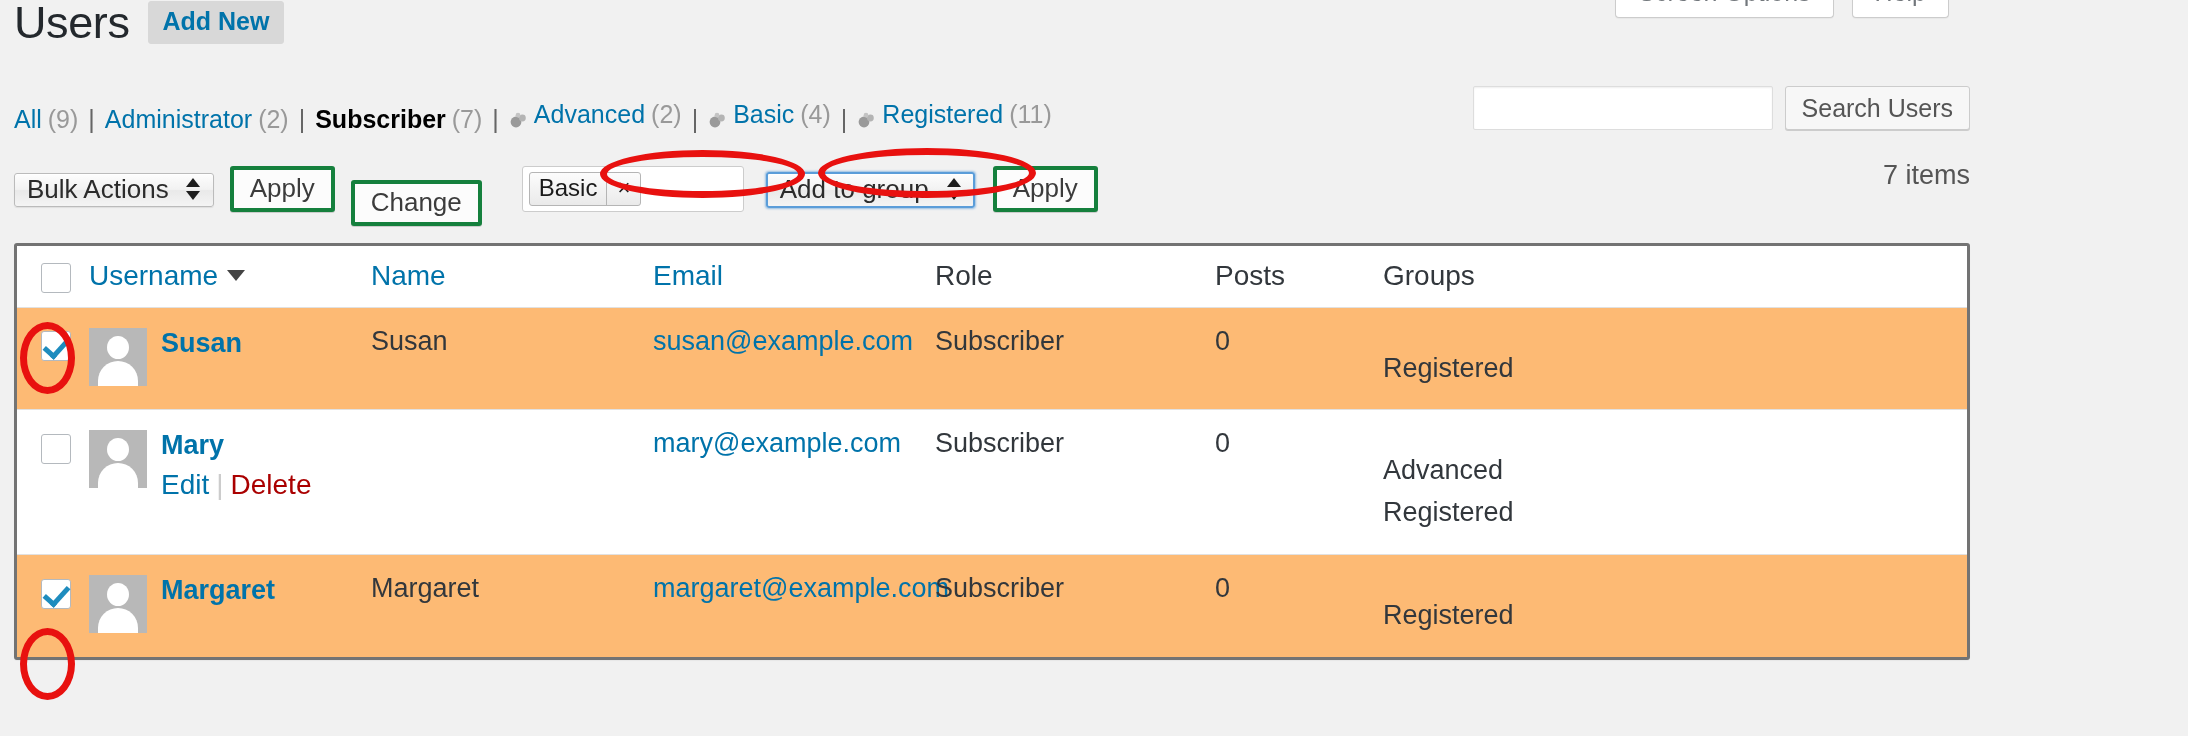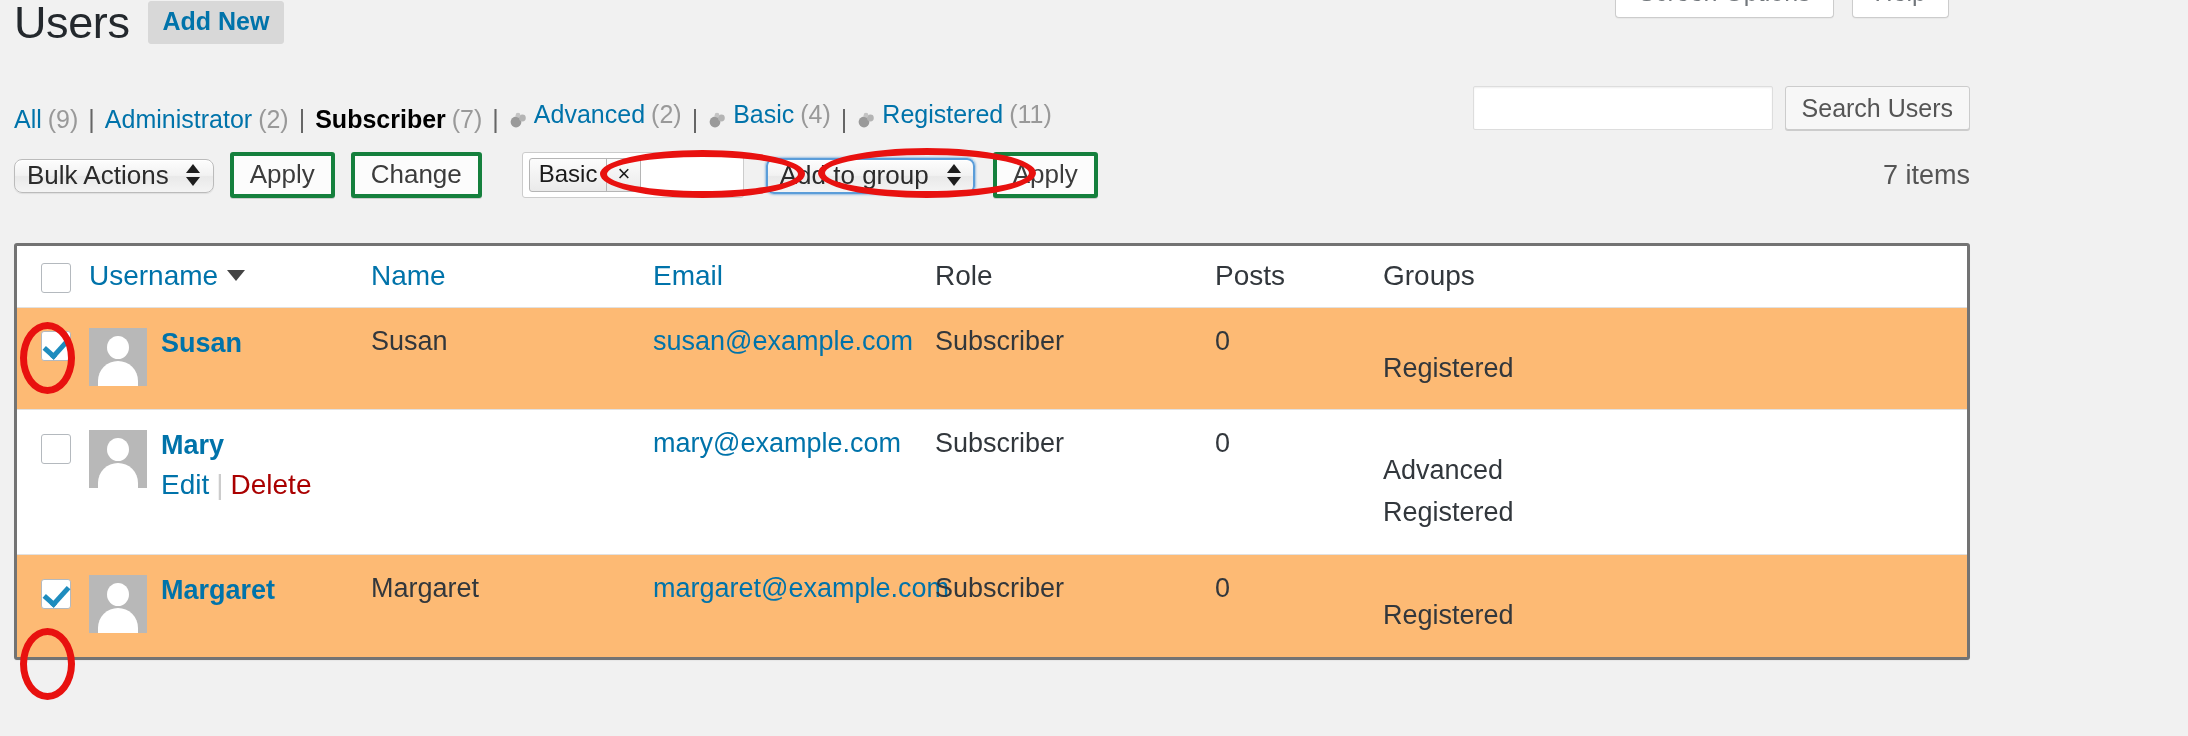--- a/index.html
+++ b/index.html
@@ -152,21 +152,21 @@
     left: 0; top: 0;
     display: flex;
     align-items: center;
     gap: 0;
   }
   .sel {
     -webkit-appearance: none;
     appearance: none;
     height: 46px;
     border: 1px solid #bbb;
-    border-radius: 8px;
+    border-radius: 3px;
     background: linear-gradient(#fdfdfd 0%, #f2f2f2 48%, #e9e9e9 52%, #f4f4f4 100%);
     box-shadow: 0 1px 1px rgba(0,0,0,.08), inset 0 1px 0 #fff;
     color: #2b2b2b;
     font-size: 26px;
     font-family: "Liberation Sans", sans-serif;
     padding: 0 44px 2px 12px;
     line-height: 1;
     position: relative;
   }
   .selwrap { position: relative; display: inline-block; }
@@ -461,21 +461,21 @@
         <span class="sel">Bulk Actions</span>
         <span class="arrows">
             <i class="up"></i>
             <i class="dn"></i>
           </span>
       </span>
 
       <button class="btn" style="margin-left:16px;">Apply</button>
 
 
-      <button class="btn" style="margin-left:16px;">Change</button>
+      <button class="btn" style="margin-left:16px;margin-top:28px;">Change</button>
 
       <span class="token-field" style="margin-left:40px;">
         <span class="token">
           <span class="token-label">Basic</span>
           <span class="token-x">×</span>
         </span>
       </span>
 
       <span class="selwrap" style="margin-left:22px;">
         <span class="sel focused" style="min-width:218px;">Add to group</span>

